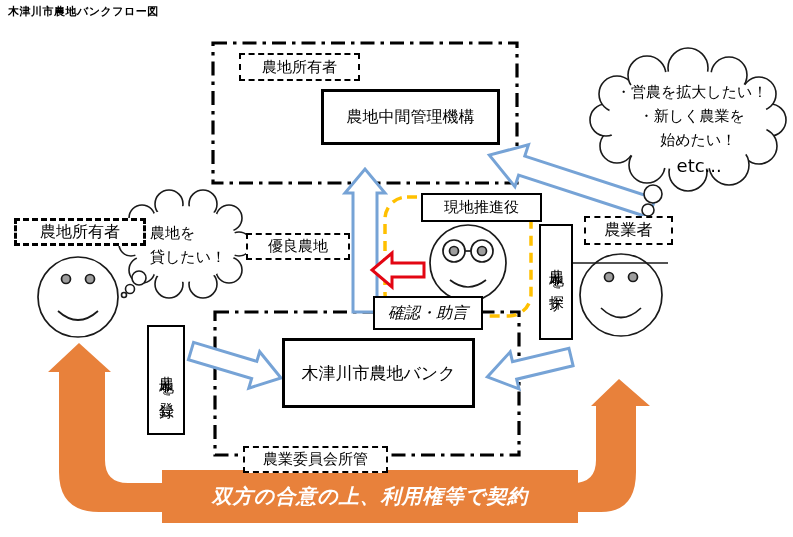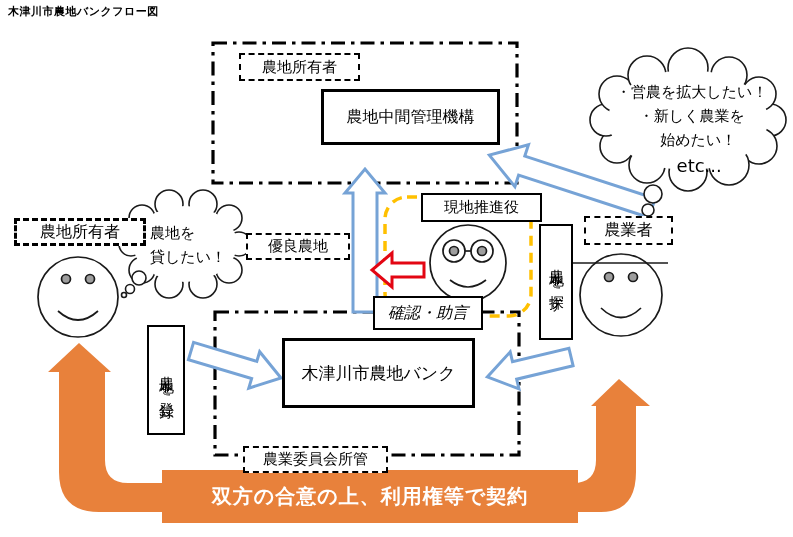--- a/index.html
+++ b/index.html
@@ -14,21 +14,21 @@
   .b-dash-thick { border: 3px dashed #000; }
   .b-solid-thin { border: 2px solid #000; }
   .b-solid { border: 2.5px solid #000; margin-left: 24px; }
   .b-solid-thick { border: 3.5px solid #000; }
   .fs15 { font-size: 15px; }
   .fs16 { font-size: 16px; }
   .fs17 { font-size: 17px; }
   .vtext { writing-mode: vertical-rl; text-orientation: upright; letter-spacing: 3px; }
   .cloud-text { color:#000; line-height: 1.6; white-space: nowrap; }
   .banner-label { display:flex; align-items:center; justify-content:center;
-                  color:#fff; font-weight:bold; font-size:20px; letter-spacing:1px; white-space:nowrap; }
+                  color:#fff; font-weight:bold; font-size:20px; letter-spacing:1px; white-space:nowrap;font-style:italic; }
   .indent1 { padding-left: 13px; }
   .etc { padding-left: 15px; font-size: 18px; }
 </style>
 </head>
 <body>
 
 <div class="canvas">
 
   <svg class="underlay" width="793" height="537" viewBox="0 0 793 537">
 

